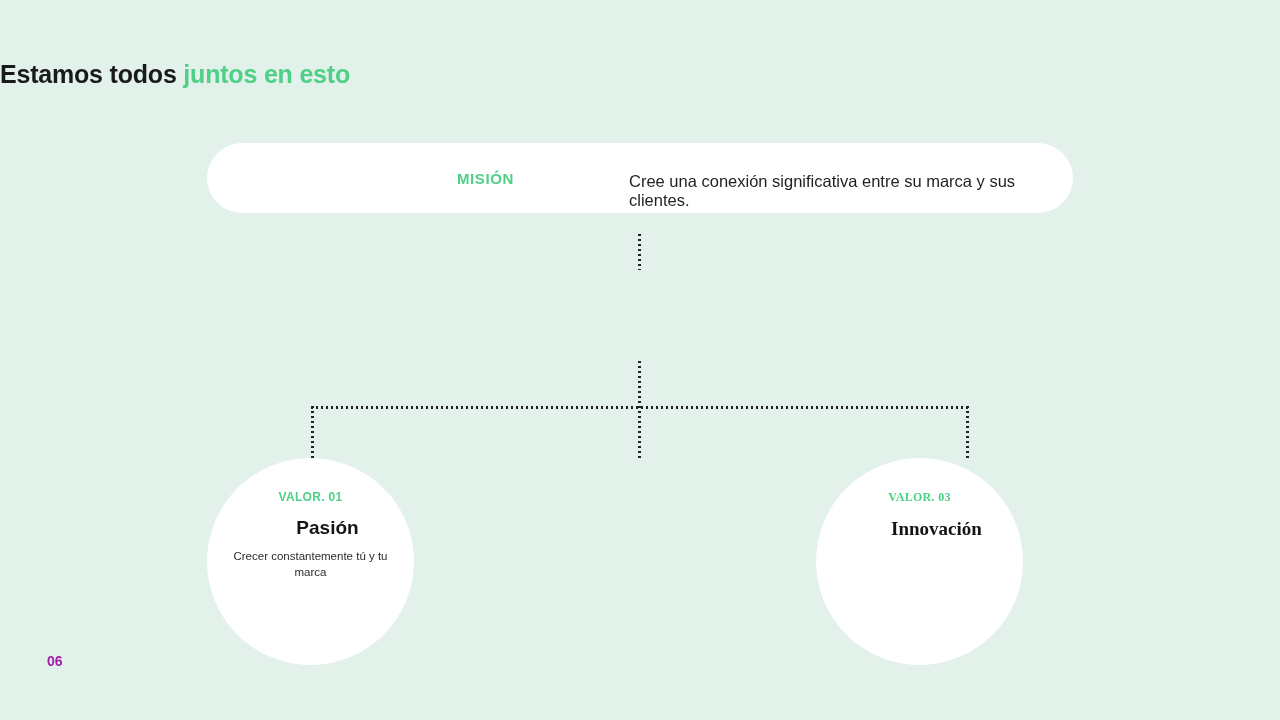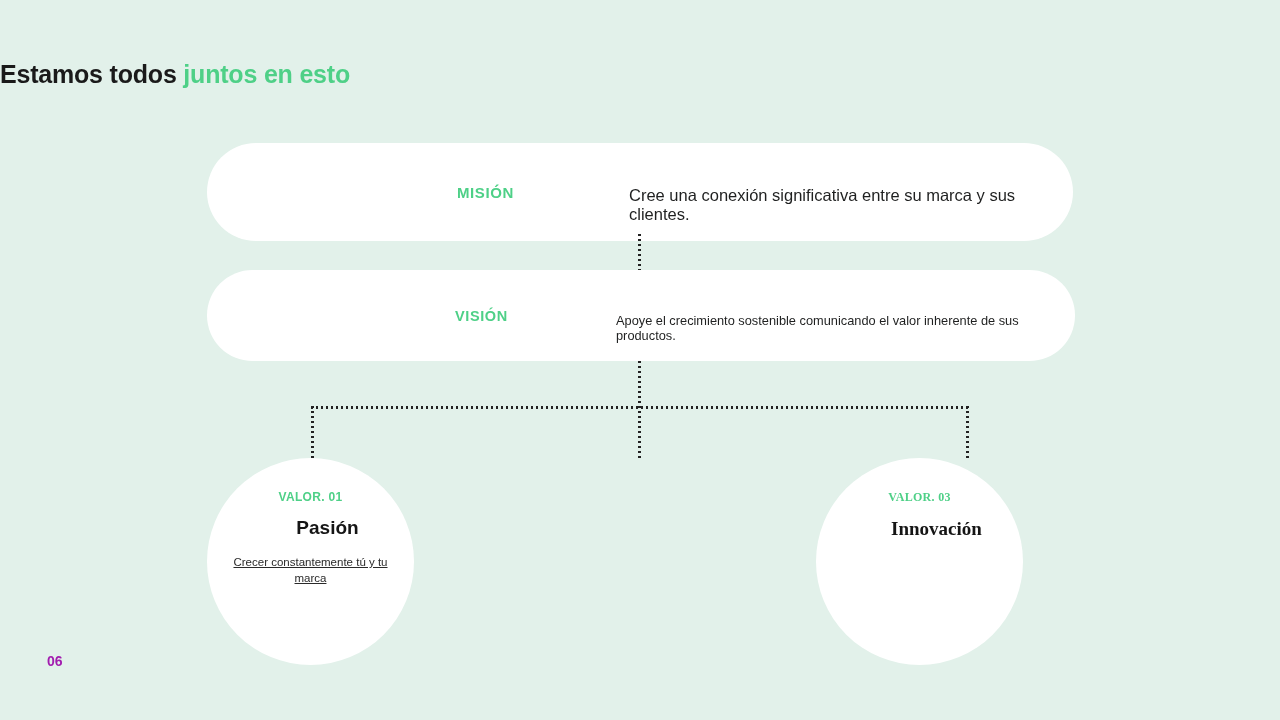--- a/index.html
+++ b/index.html
@@ -43,21 +43,21 @@
     background: #ffffff;
     border-radius: 999px;
     display: flex;
     align-items: center;
     box-sizing: border-box;
   }
   .pill-mission {
     left: 207px;
     top: 143px;
     width: 866px;
-    height: 98px;
+    height: 70px;
   }
   .pill-vision {
     left: 207px;
     top: 270px;
     width: 868px;
     height: 91px;
   }
 
   .pill-label {
     color: #4ed087;
@@ -163,22 +163,21 @@
     margin-left: 34px;
   }
   .circle-desc {
     color: #2a2a2a;
     text-align: center;
     line-height: 1.35;
     width: 165px;
   }
   .circle-1 .circle-desc {
     font-size: 11.5px;
-    margin-top: 16px;
-    text-decoration: underline;
+    margin-top: 10px;
   }
   .circle-2 .circle-desc {
     font-size: 6.6px;
     margin-top: 33px;
     width: 150px;
     line-height: 1.5;
   }
   .circle-3 .circle-desc {
     font-size: 11.5px;
     margin-top: 26px;
@@ -203,24 +202,20 @@
     <span>Estamos todos </span><span class="accent">juntos en esto</span>
   </div>
 
   <div class="pill pill-mission">
     <span class="pill-label">MISIÓN</span>
     <span class="pill-text">Cree una conexión significativa entre su marca y sus clientes.</span>
   </div>
 
   <div class="dot-v conn-mission-vision"></div>
 
-  <div class="pill pill-vision">
-    <span class="pill-label">VISIÓN</span>
-    <span class="pill-text">Apoye el crecimiento sostenible comunicando el valor inherente de sus productos.</span>
-  </div>
 
   <div class="dot-v conn-vision-stem"></div>
   <div class="dot-h conn-bus"></div>
   <div class="dot-v conn-drop-left"></div>
   <div class="dot-v conn-drop-right"></div>
 
   <div class="circle circle-1">
     <div class="circle-kicker">VALOR. 01</div>
     <div class="circle-title">Pasión</div>
     <div class="circle-desc">Crecer constantemente tú y tu marca</div>

